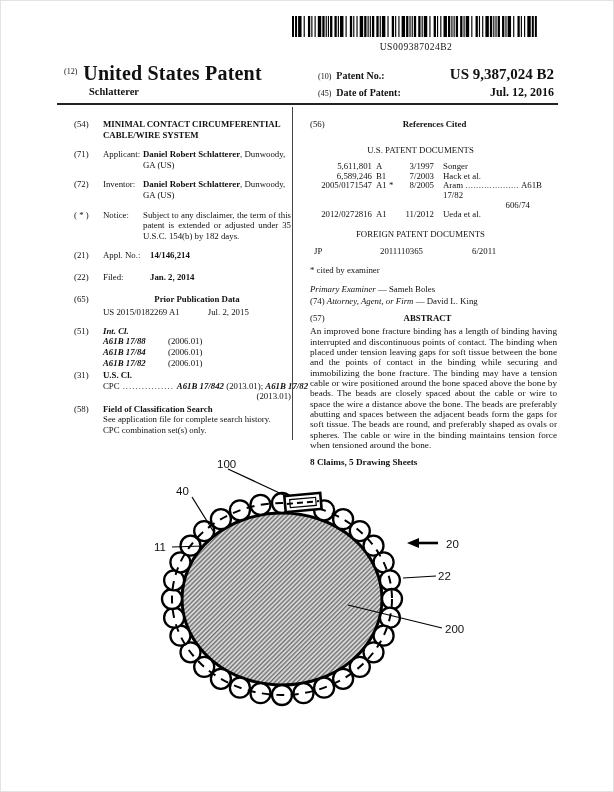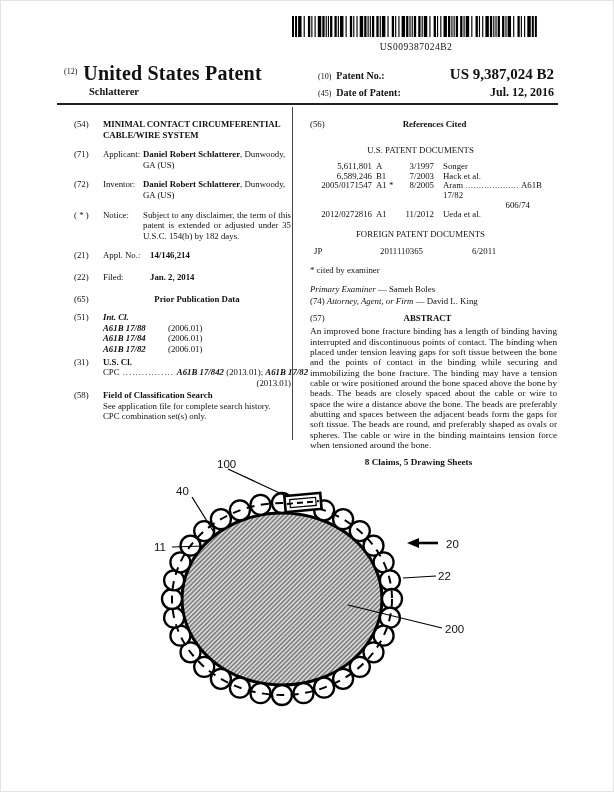--- a/index.html
+++ b/index.html
@@ -52,21 +52,21 @@
   .for-row{display:flex;margin-bottom:8px;}
   .for-c{flex:none;}
   .fc1{width:66px;}
   .fc2{width:92px;}
   .cited{margin:3px 0 8px 0;}
   .exam{margin-bottom:2px;}
   .ital{font-style:italic;}
   .abs-head{display:flex;margin-bottom:3px;}
   .abs-head .ah{flex:1;text-align:center;font-weight:bold;margin-right:40px;}
   .abstract{text-align:justify;font-size:9.2px;line-height:10.35px;}
-  .claims{text-align:center;font-weight:bold;font-size:9.2px;margin-top:7px;margin-right:30px;}
+  .claims{text-align:left;font-weight:bold;font-size:9.2px;margin-top:7px;margin-right:30px;}
   
   .figure{position:absolute;left:0;top:0;width:614px;height:792px;}
   .figlbl{font-family:"Liberation Sans",sans-serif;font-size:11.5px;fill:#111;}
 </style>
 </head>
 <body>
 
 <div class="page">
 
   <div class="barcode-wrap">
@@ -207,20 +207,24 @@
     <div class="f" style="margin-bottom:11px">
       <span class="fnum">(22)</span>
       <span class="flabel2">Filed:</span>
       <b>Jan. 2, 2014</b>
     </div>
 
     <div class="f" style="margin-bottom:8px">
       <span class="fnum">(65)</span>
       <span class="fbody">
         <span style="display:block" class="chead">Prior Publication Data</span>
+        <span class="pubrow">
+          <span>US 2015/0182269 A1</span>
+          <span class="pd">Jul. 2, 2015</span>
+        </span>
       </span>
     </div>
 
     <div class="f" style="margin-bottom:2px">
       <span class="fnum">(51)</span>
       <span class="fbody">
         <span class="tt" style="font-style:italic;display:block">Int. Cl.</span>
         <span class="iclrow">
             <span class="icls">A61B 17/88</span>
             <span>(2006.01)</span>

